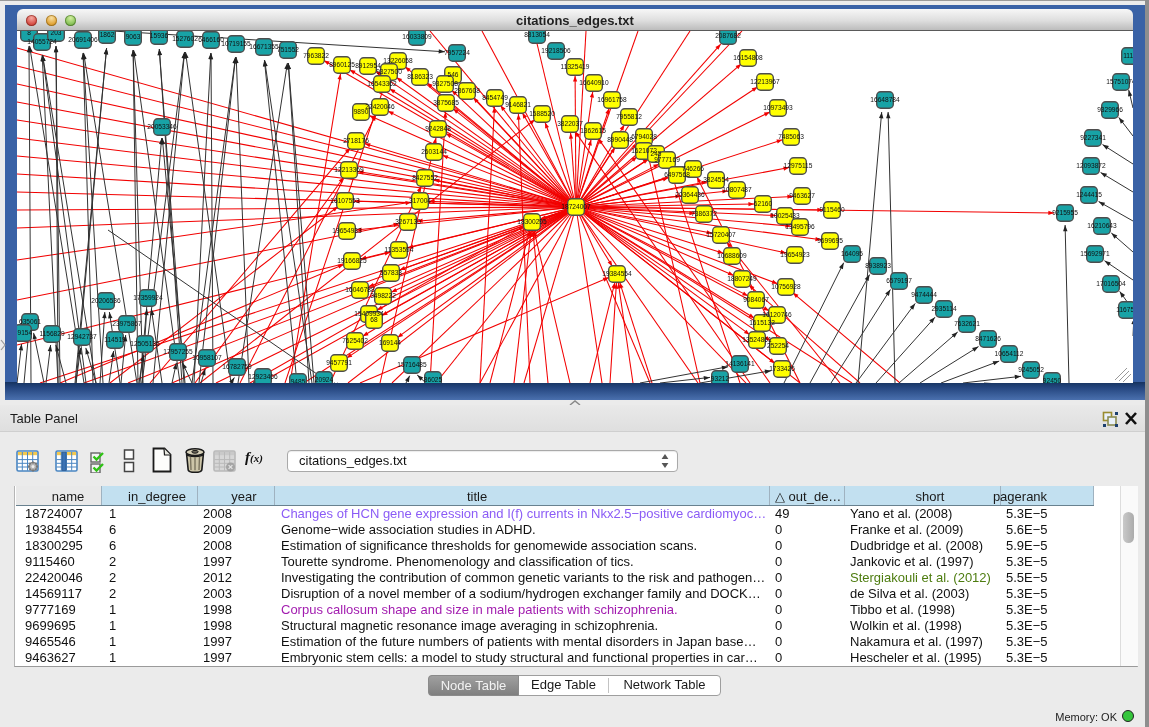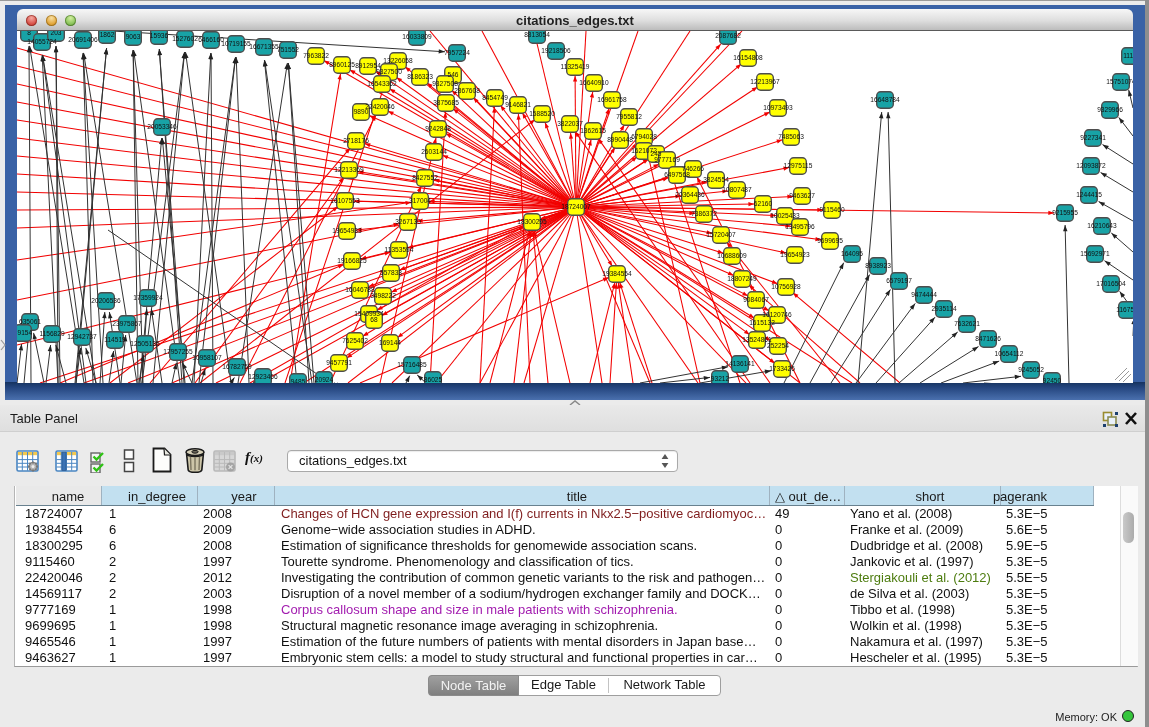--- a/index.html
+++ b/index.html
@@ -835,32 +835,32 @@
     <path d="M5 15 L1.6 10 H8.4 z" fill="#555"></path>
 </svg>
 
 <div style="position:absolute;left:16px;top:486px;width:86px;height:20px;background:#e9e9e9;border-right:1px solid #9fb2c0;box-sizing:border-box"></div>
 <div style="position:absolute;left:8px;top:486px;width:120px;height:20px;text-align:center;font:13px 'Liberation Sans',sans-serif;color:#1a1a1a;line-height:21px">name</div>
 <div style="position:absolute;left:102px;top:486px;width:96px;height:20px;background:#c2e0f0;border-right:1px solid #9fb2c0;box-sizing:border-box"></div>
 <div style="position:absolute;left:97px;top:486px;width:120px;height:36px;text-align:center;font:13px 'Liberation Sans',sans-serif;color:#1a1a1a;line-height:21px">in_degree</div>
 <div style="position:absolute;left:198px;top:486px;width:77px;height:20px;background:#c2e0f0;border-right:1px solid #9fb2c0;box-sizing:border-box"></div>
 <div style="position:absolute;left:184px;top:486px;width:120px;height:20px;text-align:center;font:13px 'Liberation Sans',sans-serif;color:#1a1a1a;line-height:21px">year</div>
 <div style="position:absolute;left:275px;top:486px;width:495px;height:20px;background:#c2e0f0;border-right:1px solid #9fb2c0;box-sizing:border-box"></div>
-<div style="position:absolute;left:467px;top:486px;width:120px;height:20px;text-align:right;font:13px 'Liberation Sans',sans-serif;color:#1a1a1a;line-height:21px">title</div>
+<div style="position:absolute;left:467px;top:486px;width:120px;height:20px;text-align:left;font:13px 'Liberation Sans',sans-serif;color:#1a1a1a;line-height:21px">title</div>
 <div style="position:absolute;left:770px;top:486px;width:75px;height:20px;background:#c2e0f0;border-right:1px solid #9fb2c0;box-sizing:border-box"></div>
 <div style="position:absolute;left:775px;top:486px;height:16px;font:13px 'Liberation Sans',sans-serif;color:#1a1a1a;line-height:21px">△ out_de…</div>
 <div style="position:absolute;left:845px;top:486px;width:156px;height:20px;background:#c2e0f0;border-right:1px solid #9fb2c0;box-sizing:border-box"></div>
 <div style="position:absolute;left:870px;top:486px;width:120px;height:20px;text-align:center;font:13px 'Liberation Sans',sans-serif;color:#1a1a1a;line-height:21px">short</div>
 <div style="position:absolute;left:1001px;top:486px;width:93px;height:20px;background:#c2e0f0;border-right:1px solid #9fb2c0;box-sizing:border-box"></div>
 <div style="position:absolute;left:960px;top:486px;width:120px;height:20px;text-align:center;font:13px 'Liberation Sans',sans-serif;color:#1a1a1a;line-height:21px">pagerank</div>
 <div style="position:absolute;left:16px;top:505px;width:1078px;height:1px;background:#68818f"></div>
 <div style="position:absolute;left:25px;top:506px;height:16px;font:13px 'Liberation Sans',sans-serif;color:#101010;white-space:nowrap;line-height:16px">18724007</div>
 <div style="position:absolute;left:109px;top:506px;height:16px;font:13px 'Liberation Sans',sans-serif;color:#101010;white-space:nowrap;line-height:16px">1</div>
 <div style="position:absolute;left:203px;top:506px;height:16px;font:13px 'Liberation Sans',sans-serif;color:#101010;white-space:nowrap;line-height:16px">2008</div>
-<div style="position:absolute;left:281px;top:506px;height:16px;font:13px 'Liberation Sans',sans-serif;color:#7f1d1d;white-space:nowrap;line-height:16px">Changes of HCN gene expression and I(f) currents in Nkx2.5−positive cardiomyoc…</div>
+<div style="position:absolute;left:281px;top:506px;height:16px;font:13px 'Liberation Sans',sans-serif;color:#8b5cf6;white-space:nowrap;line-height:16px">Changes of HCN gene expression and I(f) currents in Nkx2.5−positive cardiomyoc…</div>
 <div style="position:absolute;left:775px;top:506px;height:16px;font:13px 'Liberation Sans',sans-serif;color:#101010;white-space:nowrap;line-height:16px">49</div>
 <div style="position:absolute;left:850px;top:506px;height:16px;font:13px 'Liberation Sans',sans-serif;color:#101010;white-space:nowrap;line-height:16px">Yano et al. (2008)</div>
 <div style="position:absolute;left:1006px;top:506px;height:16px;font:13px 'Liberation Sans',sans-serif;color:#101010;white-space:nowrap;line-height:16px">5.3E−5</div>
 <div style="position:absolute;left:25px;top:522px;height:16px;font:13px 'Liberation Sans',sans-serif;color:#101010;white-space:nowrap;line-height:16px">19384554</div>
 <div style="position:absolute;left:109px;top:522px;height:16px;font:13px 'Liberation Sans',sans-serif;color:#101010;white-space:nowrap;line-height:16px">6</div>
 <div style="position:absolute;left:203px;top:522px;height:16px;font:13px 'Liberation Sans',sans-serif;color:#101010;white-space:nowrap;line-height:16px">2009</div>
 <div style="position:absolute;left:281px;top:522px;height:16px;font:13px 'Liberation Sans',sans-serif;color:#101010;white-space:nowrap;line-height:16px">Genome−wide association studies in ADHD.</div>
 <div style="position:absolute;left:775px;top:522px;height:16px;font:13px 'Liberation Sans',sans-serif;color:#101010;white-space:nowrap;line-height:16px">0</div>
 <div style="position:absolute;left:850px;top:522px;height:16px;font:13px 'Liberation Sans',sans-serif;color:#101010;white-space:nowrap;line-height:16px">Franke et al. (2009)</div>
 <div style="position:absolute;left:1006px;top:522px;height:16px;font:13px 'Liberation Sans',sans-serif;color:#101010;white-space:nowrap;line-height:16px">5.6E−5</div>

